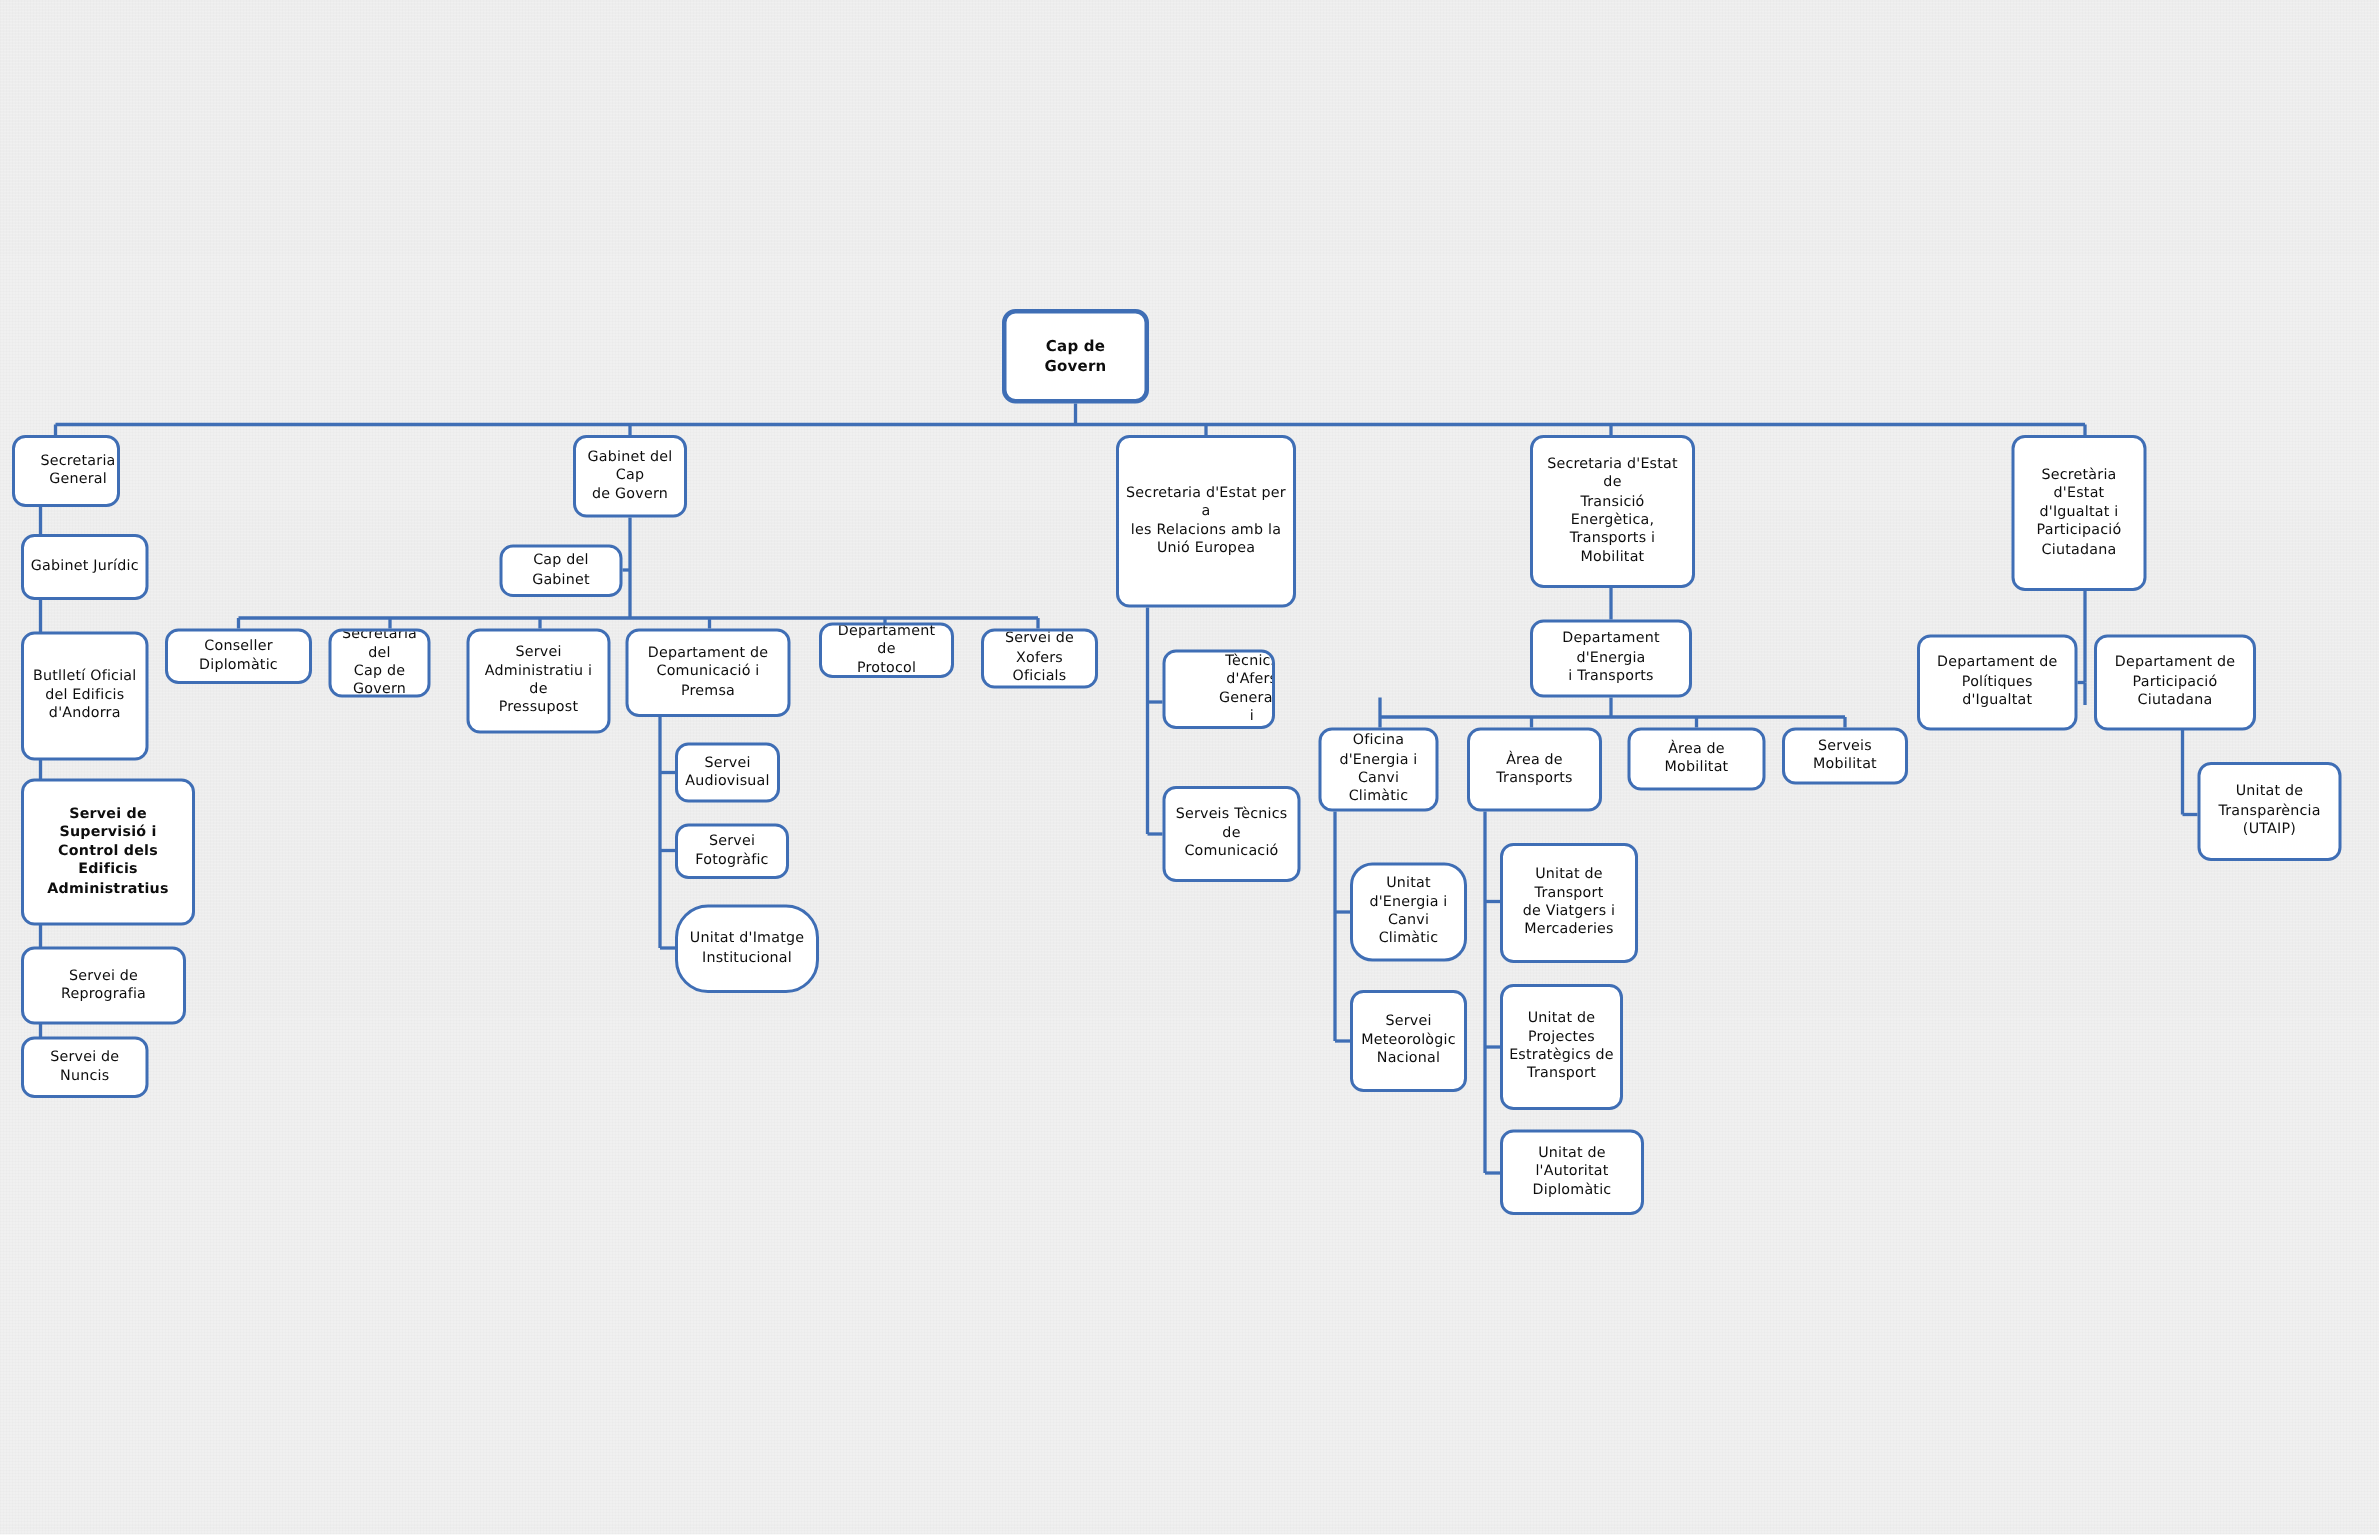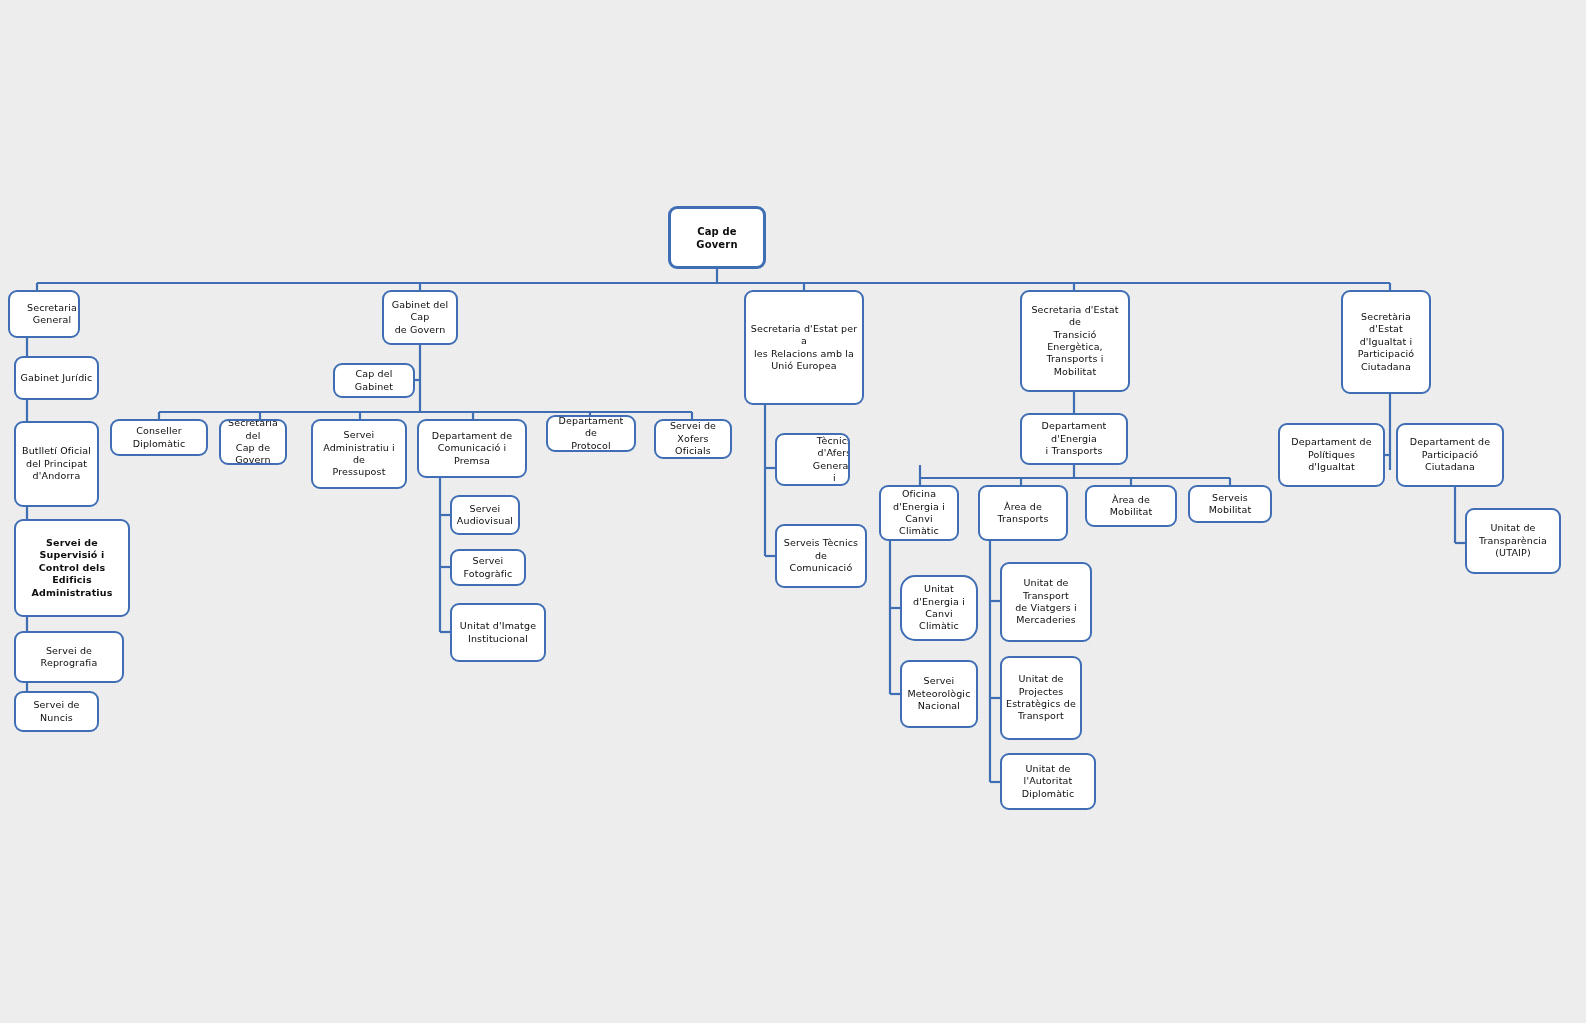--- a/index.html
+++ b/index.html
@@ -135,21 +135,21 @@
 
   <div class="node" style="left:8px; top:290px; width:72px; height:48px;padding-left:20px;">
     <span class="lbl">Secretaria
 General</span>
   </div>
   <div class="node" style="left:14px; top:356px; width:85px; height:44px;">
     <span class="lbl">Gabinet  Jurídic</span>
   </div>
   <div class="node" style="left:14px; top:421px; width:85px; height:86px;">
     <span class="lbl">Butlletí  Oficial
-del Principat
+del Edificis
 d'Andorra</span>
   </div>
   <div class="node" style="left:14px; top:519px; width:116px; height:98px;font-weight:bold;">
     <span class="lbl">Servei de Supervisió  i
 Control  dels Edificis
 Administratius</span>
   </div>
   <div class="node" style="left:14px; top:631px; width:110px; height:52px;">
     <span class="lbl">Servei de Reprografia</span>
   </div>
@@ -180,21 +180,21 @@
     <span class="lbl">Departament  de
 Comunicació  i Premsa</span>
   </div>
   <div class="node" style="left:450px; top:495px; width:70px; height:40px;">
     <span class="lbl">Servei
 Audiovisual</span>
   </div>
   <div class="node" style="left:450px; top:549px; width:76px; height:37px;">
     <span class="lbl">Servei Fotogràfic</span>
   </div>
-  <div class="node" style="left:450px; top:603px; width:96px; height:59px;">
+  <div class="node" style="left:450px; top:603px; width:96px; height:59px;border-radius:22px;">
     <span class="lbl">Unitat  d'Imatge
 Institucional</span>
   </div>
   <div class="node" style="left:546px; top:415px; width:90px; height:37px;">
     <span class="lbl">Departament  de
 Protocol</span>
   </div>
   <div class="node" style="left:654px; top:419px; width:78px; height:40px;">
     <span class="lbl">Servei de Xofers
 Oficials</span>

